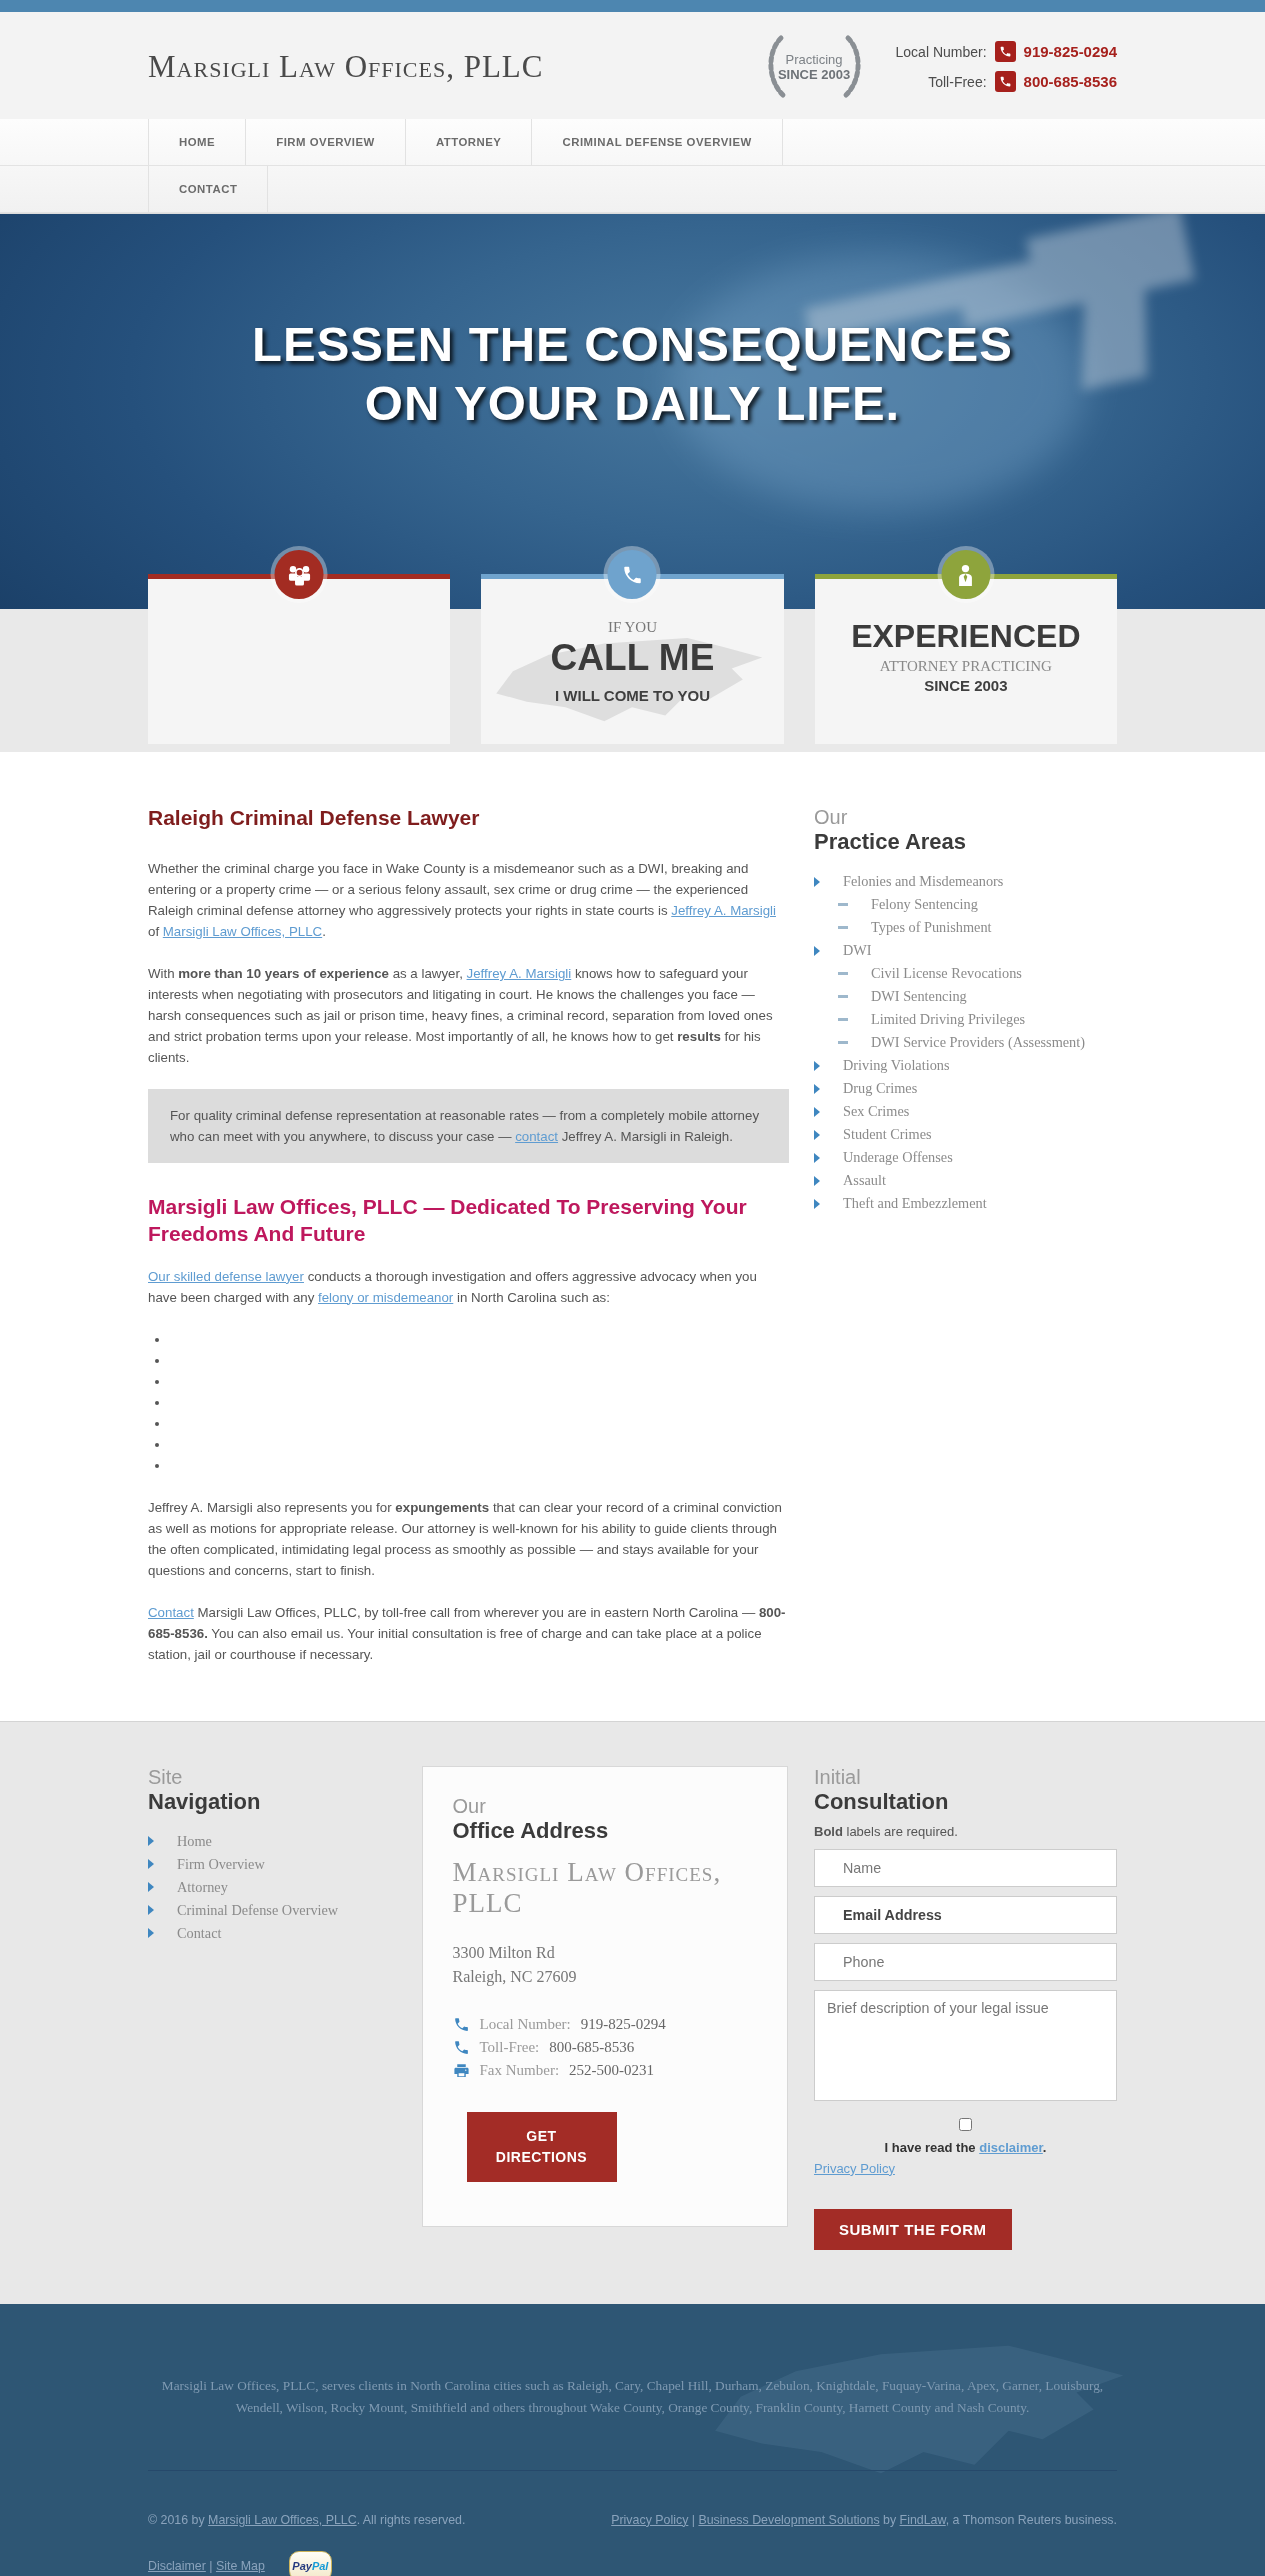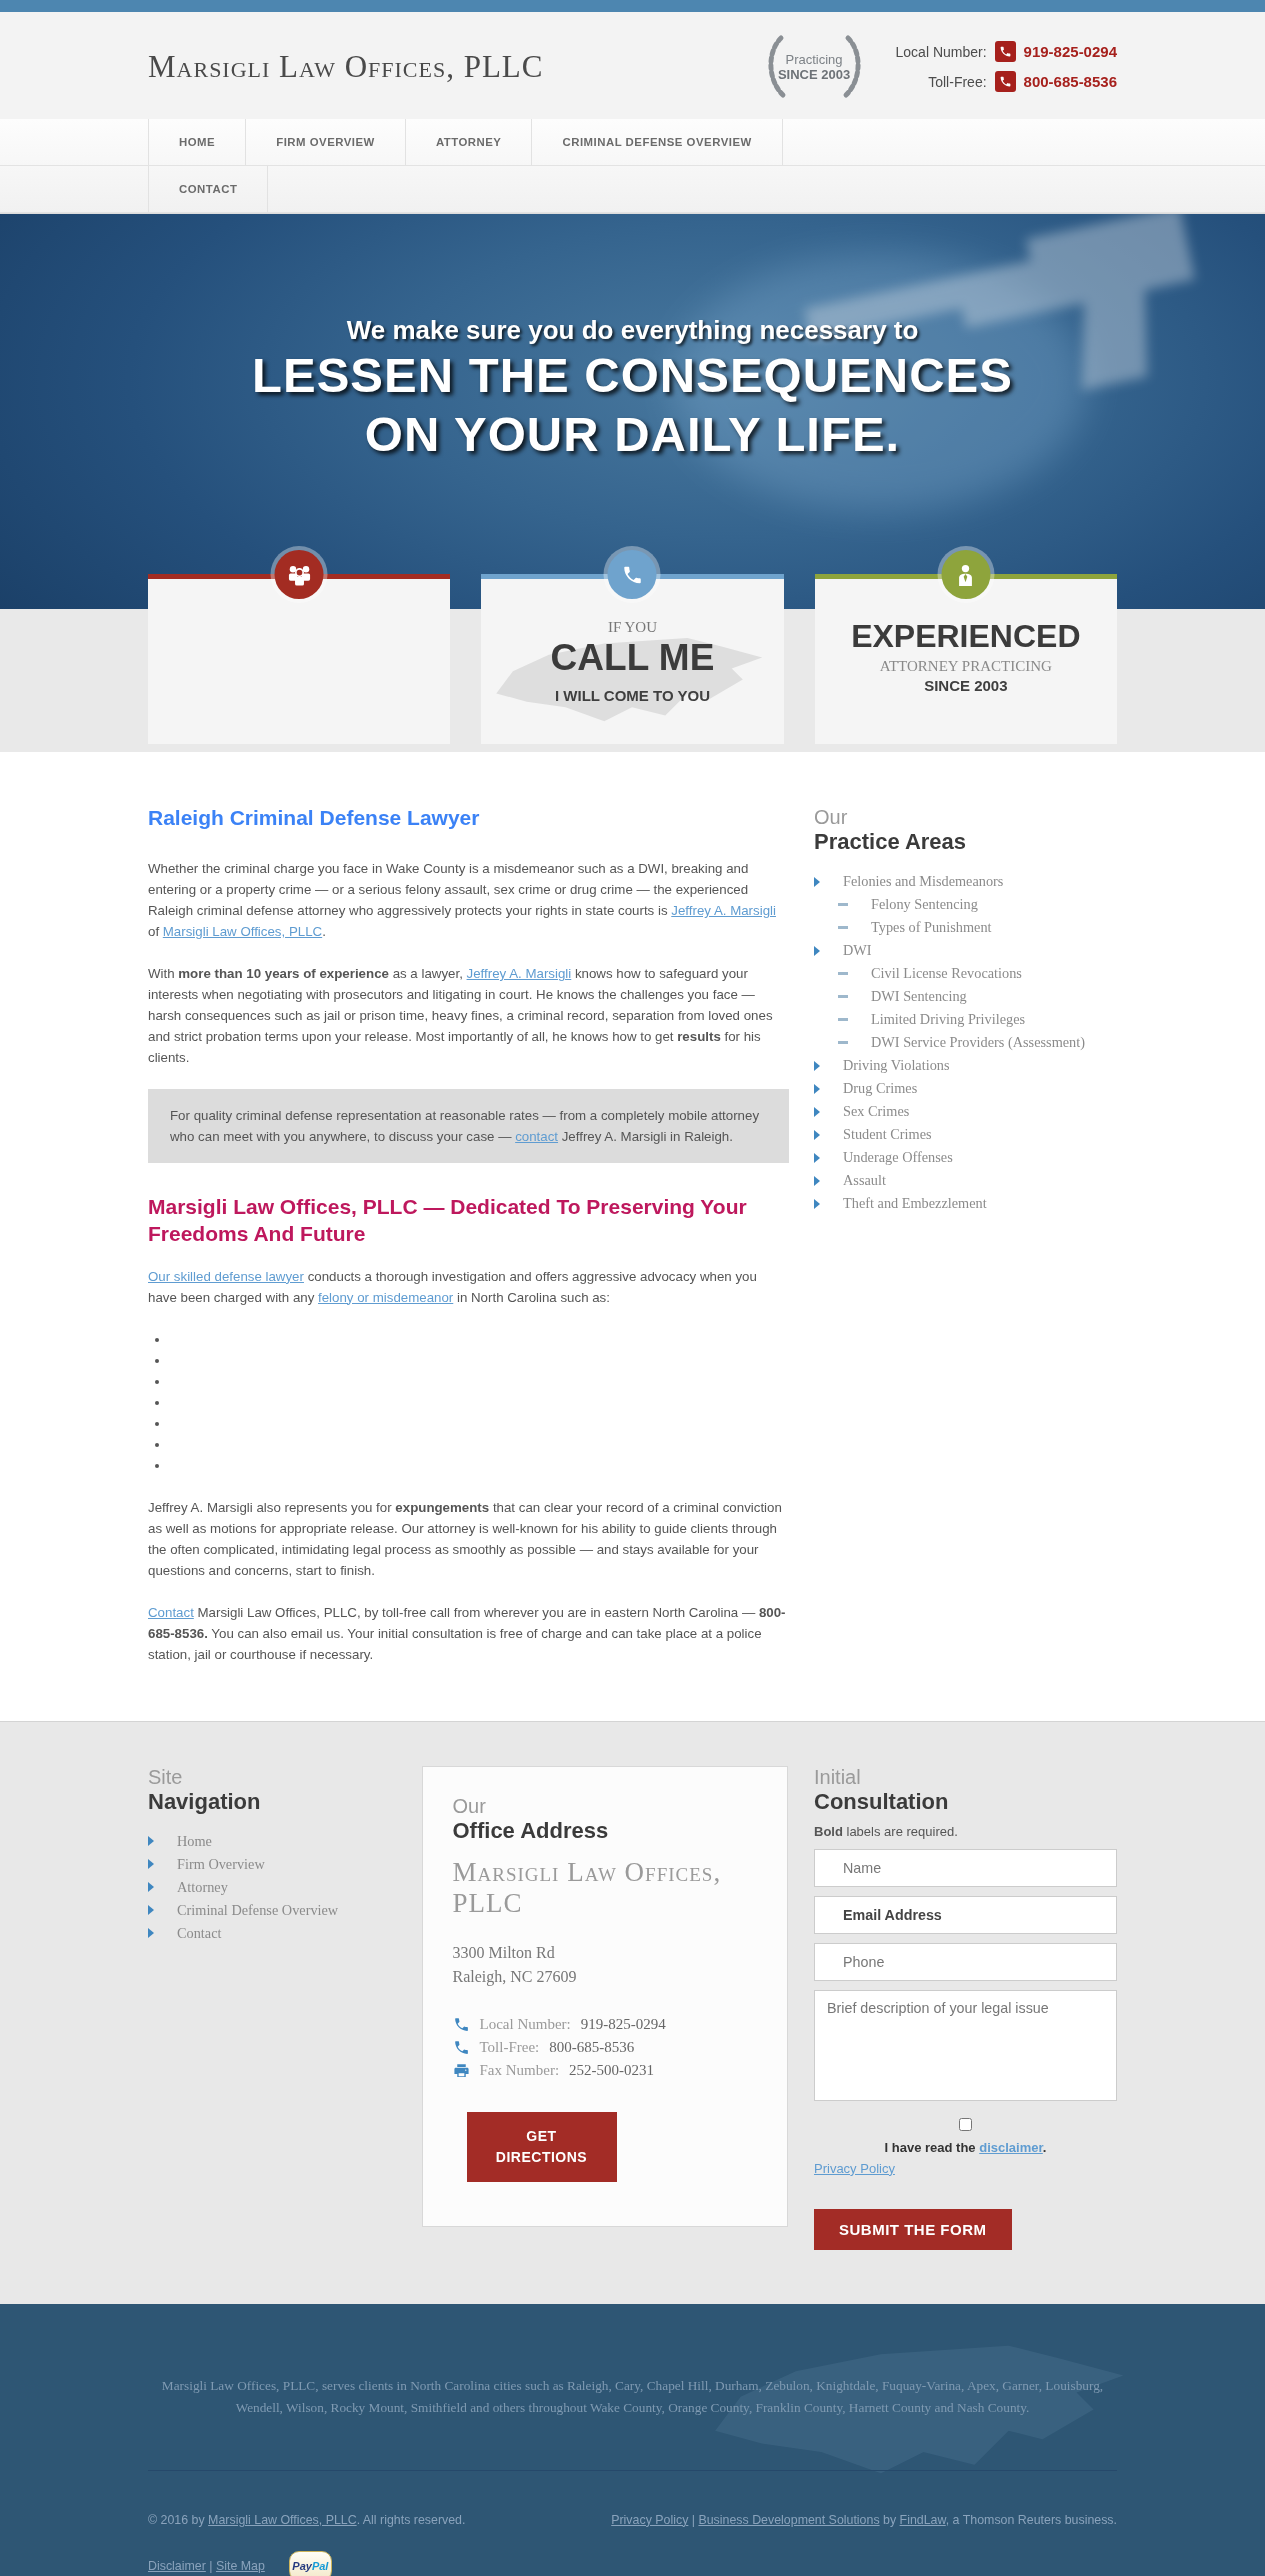--- a/index.html
+++ b/index.html
@@ -65,21 +65,21 @@
   .card-big-sm { font-size:32px; }
   .card-pre { font-family:"Liberation Serif", serif; font-size:15px; color:#777; margin-bottom:2px; }
   .card-mid { font-size:15px; font-weight:bold; color:#3f3f3f; margin-top:8px; }
   .card-serif { font-family:"Liberation Serif", serif; font-size:15px; color:#8a8a8a; margin-top:4px; }
 
   
   .content { background:#fff; padding:54px 0 35px; }
   .content .container { display:flex; gap:25px; }
   .main-col { width:641px; }
   .side-col { width:303px; }
-  h1.page-h1 { font-size:21px; color:#3b82f6; margin-bottom:28px; }
+  h1.page-h1 { font-size:21px; color:#7f1d1d; margin-bottom:28px; }
   h2.page-h2 { font-size:21px; color:#be185d; line-height:1.3; margin:30px 0 18px; }
   .main-col p { font-size:13.3px; line-height:21px; color:#555; margin-bottom:21px; }
   .callout { background:#dcdcdc; padding:16px 22px; margin-bottom:28px; }
   .callout p { margin-bottom:0; }
   .main-col ul.topic-list { margin:0 0 21px 22px; }
   .main-col ul.topic-list li { font-size:13.3px; line-height:21px; color:#555; }
 
   .side-h .h-light, .foot-h .h-light { font-size:20px; color:#9a9a9a; line-height:1.15; }
   .side-h .h-bold, .foot-h .h-bold { font-size:22px; font-weight:bold; color:#3b3b3b; line-height:1.15; }
   .side-h { margin-bottom:16px; }
@@ -207,21 +207,20 @@
   </div>
 </div>
 
 <div class="hero">
   <div class="hero-glow" style="width:415px;height:257px;right:178px;top:40px;"></div>
   <svg class="hero-gun" width="415" height="257" viewBox="0 0 320 200">
     <path fill="#c6d2de" d="M0 55 L180 55 L180 38 L302 38 L302 96 L262 96 L250 162 L198 162 L214 96 L120 96 L120 80 L0 80 Z"></path>
     <circle fill="#c6d2de" cx="225" cy="66" r="26"></circle>
   </svg>
   <div class="hero-text">
-    <div class="hero-line1">We make sure you do everything necessary to</div>
     <div class="hero-line2">LESSEN THE CONSEQUENCES</div>
     <div class="hero-line3">ON YOUR DAILY LIFE.</div>
   </div>
 </div>
 
 <div class="cards-section">
   <div class="container">
     <div class="cards">
       <div class="card card-red">
         <span class="card-circle">

